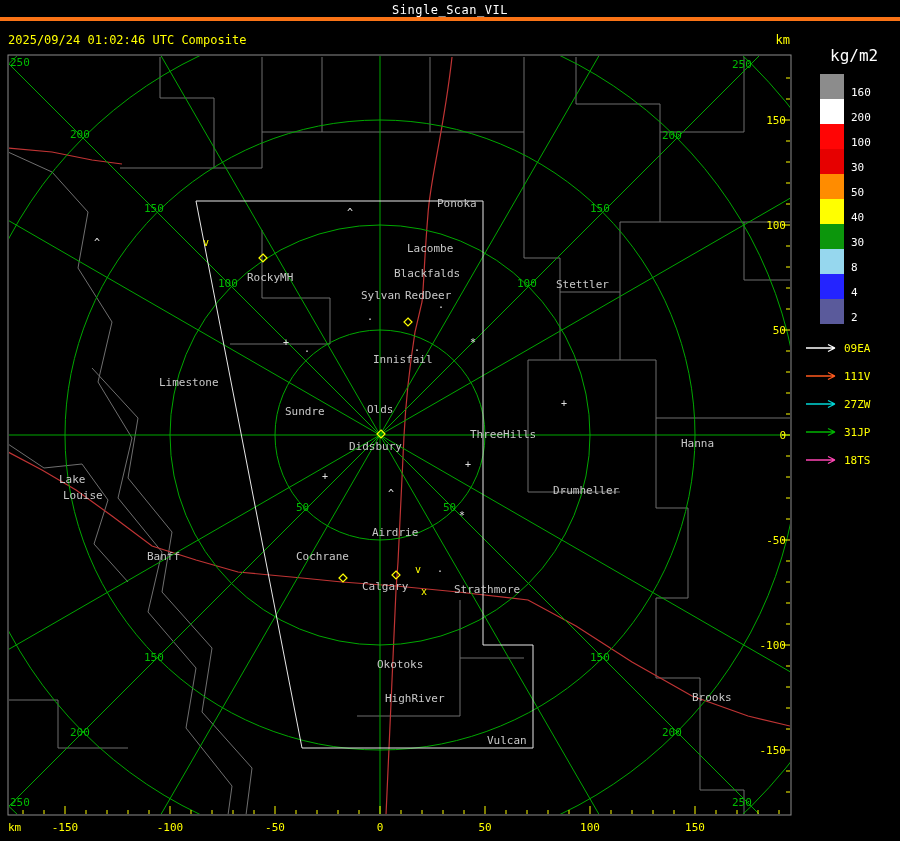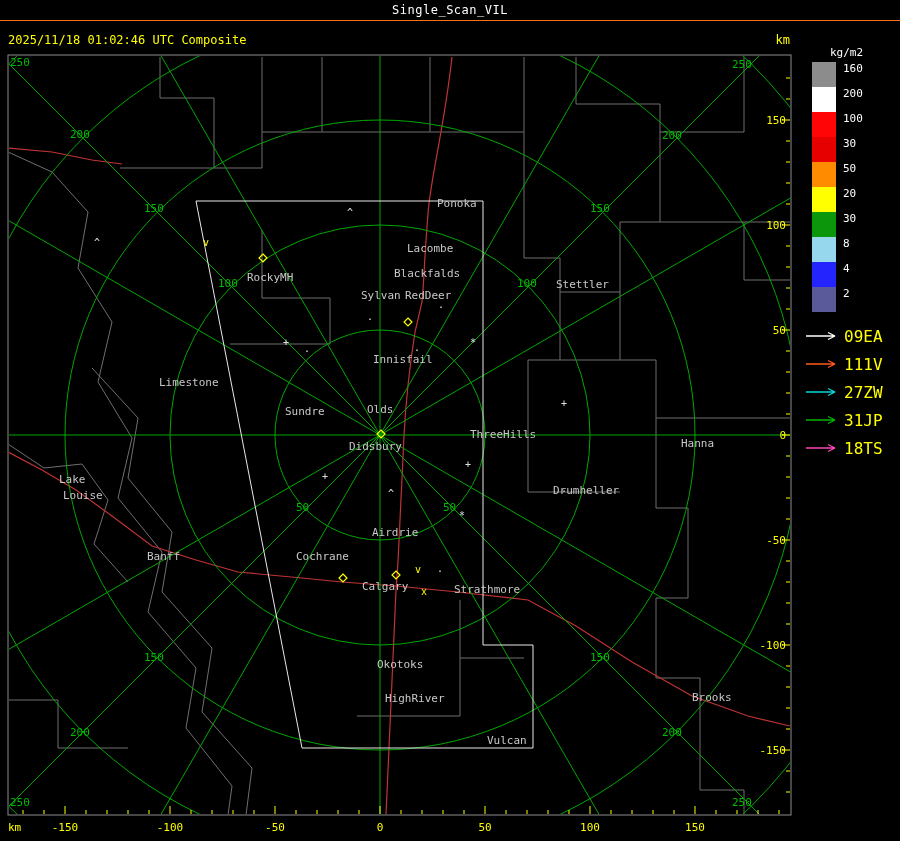--- a/index.html
+++ b/index.html
@@ -1,40 +1,40 @@
 <!DOCTYPE html>
 <html><head>
 <meta charset="utf-8">
 <style>
   *{margin:0;padding:0;box-sizing:border-box}
   html,body{background:#000;width:900px;height:841px;overflow:hidden}
   #app{position:relative;width:900px;height:841px;background:#000;font-family:"DejaVu Sans Mono",monospace}
-  #titlebar{position:absolute;top:0;left:0;width:900px;height:21px;border-bottom:1px solid #f97316;text-align:center;line-height:20px;color:#fff;font-size:12px;letter-spacing:0.5px}
+  #titlebar{position:absolute;top:0;left:0;width:900px;height:21px;border-bottom:4px solid #f97316;text-align:center;line-height:20px;color:#fff;font-size:12px;letter-spacing:0.5px}
   #timestamp{position:absolute;top:33px;left:8px;color:#ffff00;font-size:12px}
   #unit-top-right{position:absolute;top:33px;left:700px;width:90px;text-align:right;color:#ffff00;font-size:12px}
   #plot-svg{position:absolute;top:0;left:0}
   #legend{position:absolute;top:46px;left:800px;width:100px;color:#fff}
-  #legend-unit{font-size:11px;margin-left:30px;margin-bottom:3px;color:#fff}
-  .lvl{display:flex;align-items:flex-start;height:25px;margin-left:12px}
+  #legend-unit{font-size:16px;margin-left:30px;margin-bottom:9px;color:#fff}
+  .lvl{display:flex;align-items:flex-end;height:25px;margin-left:20px}
   .lvl .box{width:24px;height:25px;flex:none}
   .lvl .val{margin-left:7px;font-size:11px;color:#fff}
   #legend-sites{margin-top:10px;margin-left:4px}
   .site{display:flex;align-items:center;height:28px}
-  .site .sid{margin-left:6px;font-size:16px;color:#ffff00}
+  .site .sid{margin-left:6px;font-size:11px;color:#ffff00}
   .m11{font:11px "DejaVu Sans Mono",monospace}
   .m10{font:10px "DejaVu Sans Mono",monospace}
 </style>
 </head>
 <body>
 
 <div id="app">
   <div id="titlebar">
     <span>Single_Scan_VIL</span>
   </div>
-  <div id="timestamp">2025/11/18 01:02:46 UTC Composite</div>
+  <div id="timestamp">2025/09/24 01:02:46 UTC Composite</div>
   <div id="unit-top-right">km</div>
 
   <svg id="plot-svg" xmlns="http://www.w3.org/2000/svg" width="900" height="841">
       <defs>
         <clipPath id="pc">
           <rect x="9" y="56" width="781" height="758"></rect>
         </clipPath>
       </defs>
       <g clip-path="url(#pc)">
         <path d="M262,57 L262,132 L322,132 L322,57" fill="none" stroke="#6f6f6f" stroke-width="1"></path>
@@ -264,21 +264,21 @@
         <div class="lvl">
           <span class="box" style="background: rgb(230, 0, 0);"></span>
           <span class="val">30</span>
         </div>
         <div class="lvl">
           <span class="box" style="background: rgb(255, 140, 0);"></span>
           <span class="val">50</span>
         </div>
         <div class="lvl">
           <span class="box" style="background: rgb(255, 255, 0);"></span>
-          <span class="val">20</span>
+          <span class="val">40</span>
         </div>
         <div class="lvl">
           <span class="box" style="background: rgb(12, 150, 12);"></span>
           <span class="val">30</span>
         </div>
         <div class="lvl">
           <span class="box" style="background: rgb(150, 215, 238);"></span>
           <span class="val">8</span>
         </div>
         <div class="lvl">

